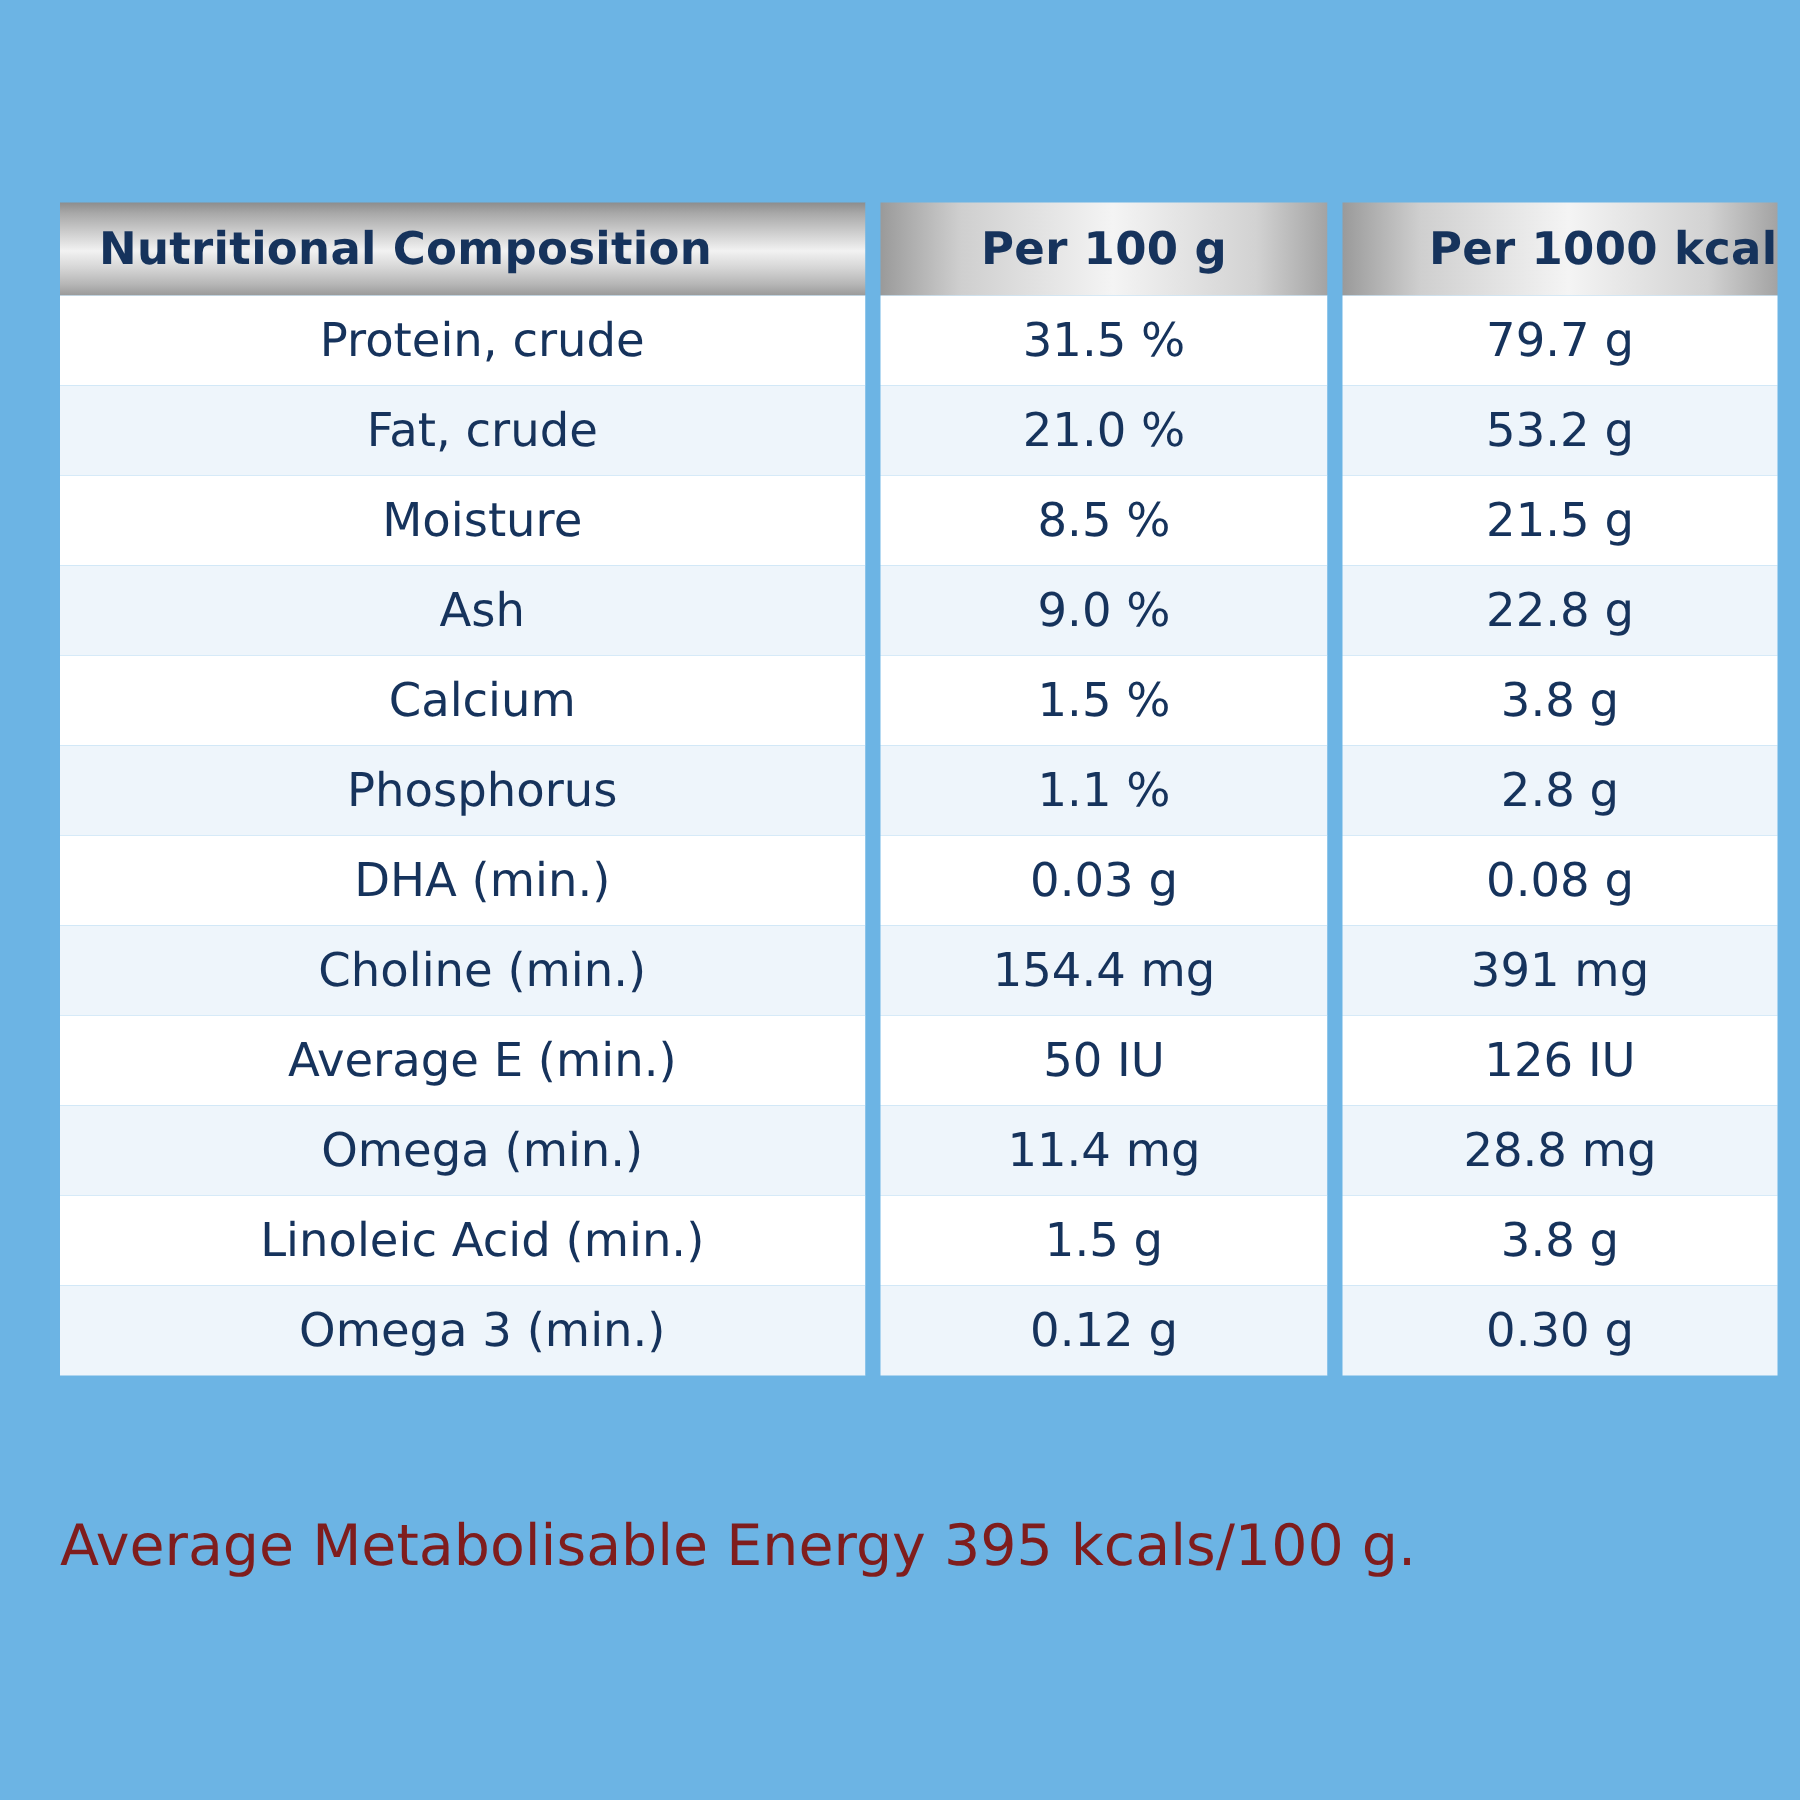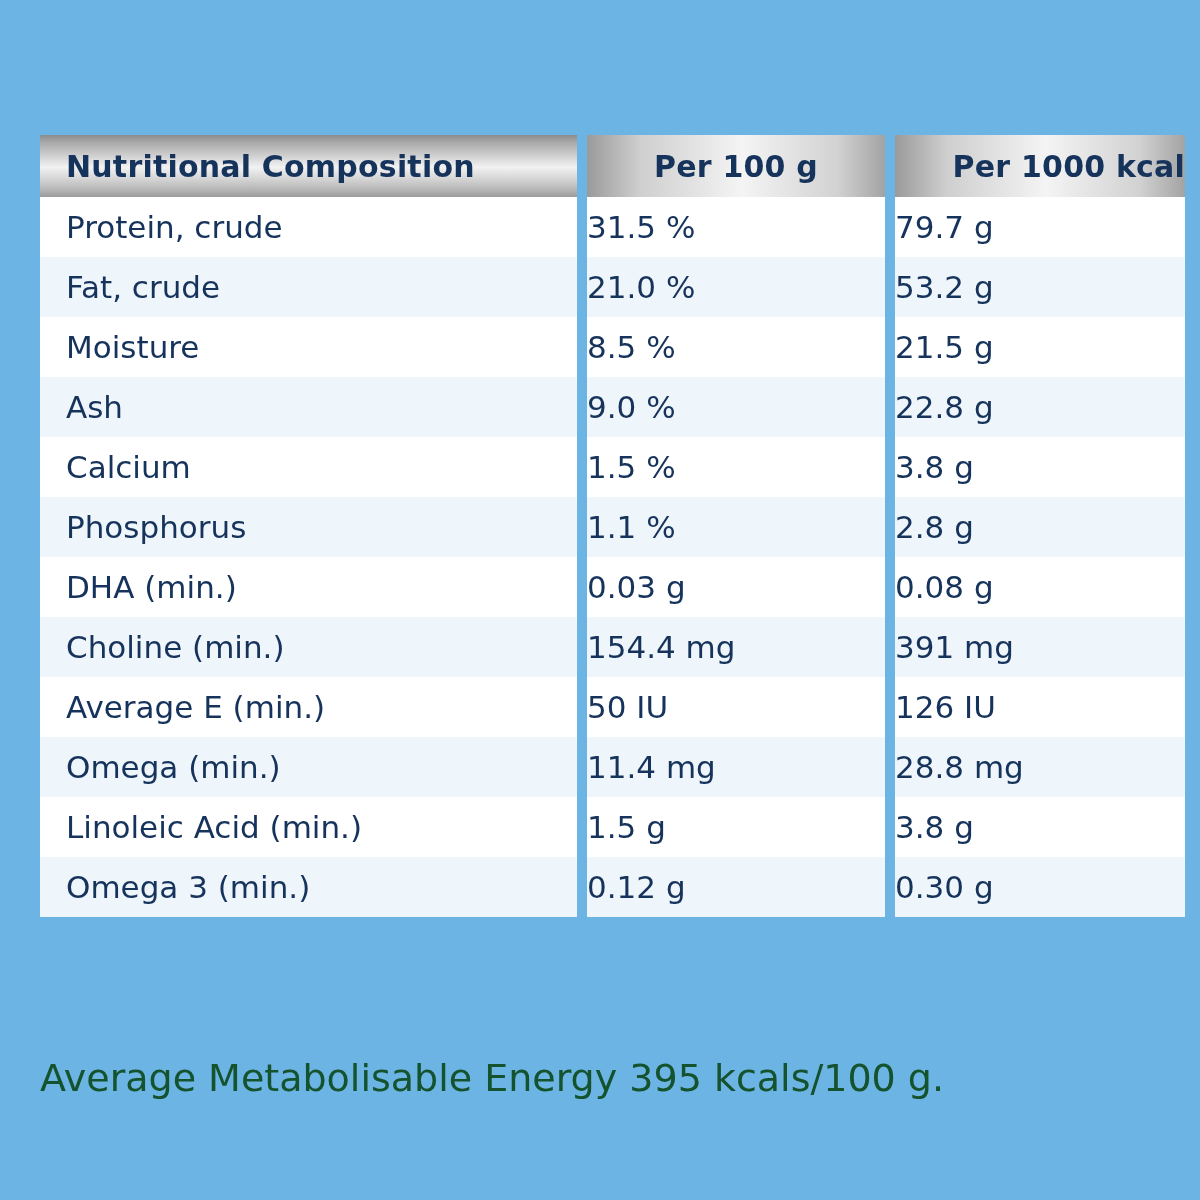--- a/index.html
+++ b/index.html
@@ -64,35 +64,35 @@
   }
 
   td {
     padding: 0;
     height: 60px;
     vertical-align: middle;
     color: #16335c;
     font-size: 31px;
   }
   td.name {
-    text-align: left;
+    text-align: center;
     padding-left: 26px;
   }
   td.val {
-    text-align: left;
+    text-align: center;
   }
   tbody tr:nth-child(odd) td.cell { background: #ffffff; }
   tbody tr:nth-child(even) td.cell { background: #eef5fb; }
 
   .footer {
     position: absolute;
     left: 40px;
-    top: 1056px;
+    top: 1008px;
     width: 1125px;
-    color: #14532d;
+    color: #7f1d1d;
     font-size: 38px;
     text-align: left;
     white-space: nowrap;
   }
 </style>
 </head>
 <body>
 
 <div class="panel">
   <table class="nutri">

